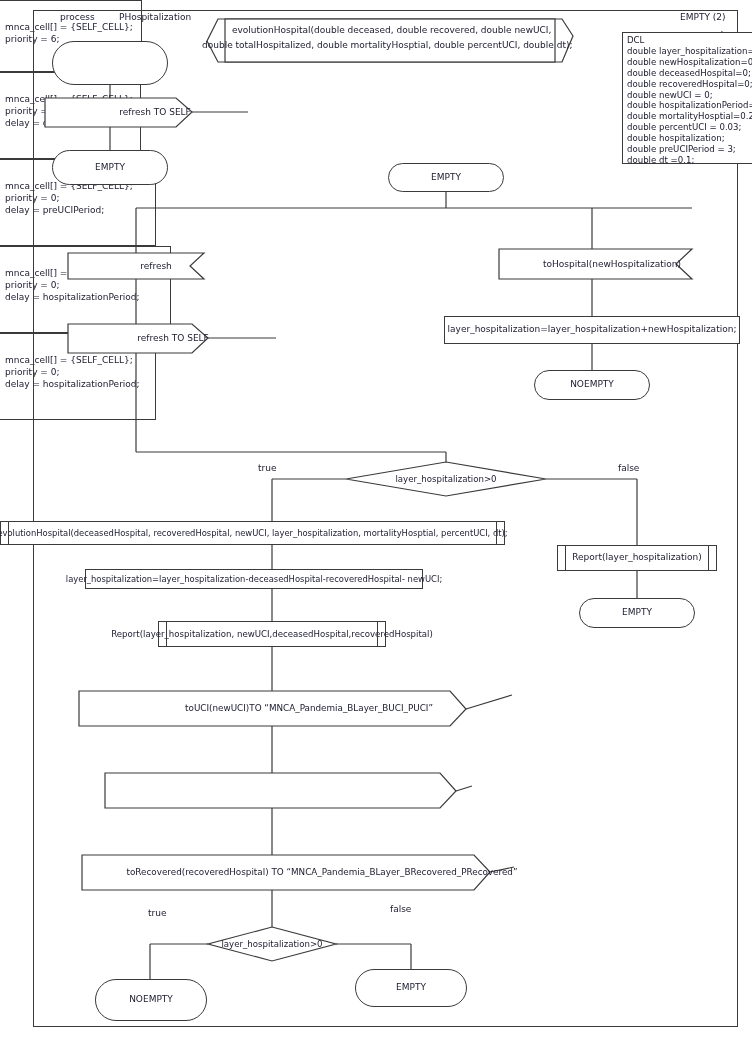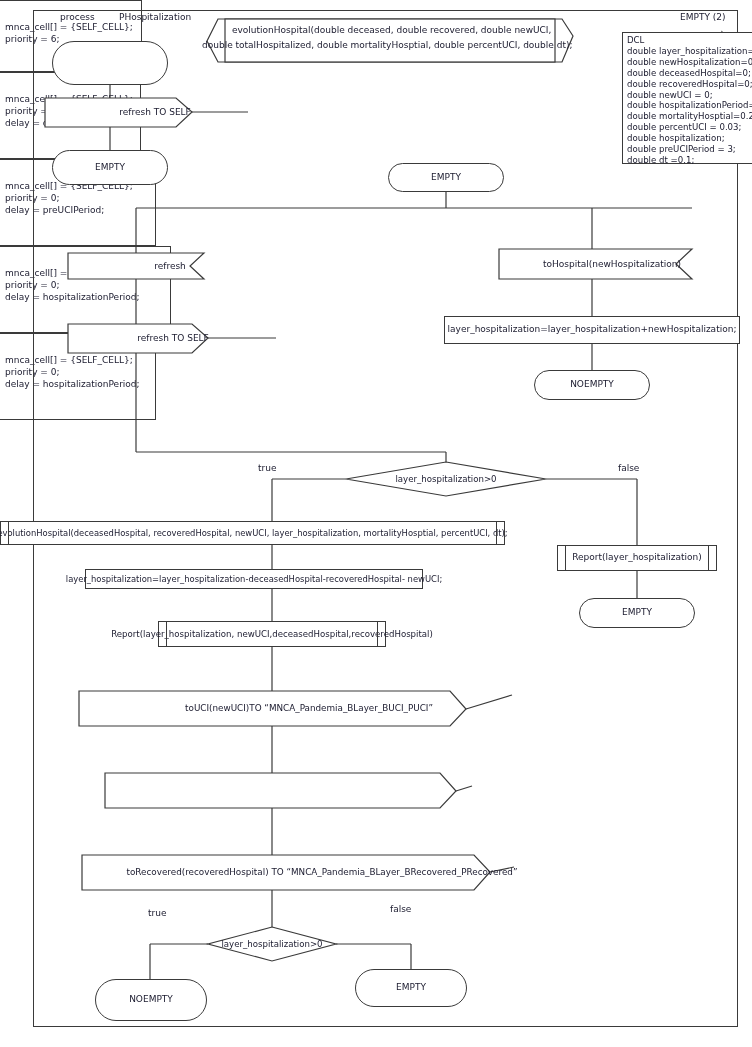--- a/index.html
+++ b/index.html
@@ -158,21 +158,21 @@
 
   <div class="symtext" style="left:45px;top:98px;width:140px;height:29px;">refresh TO SELF</div>
 
   <div class="node state" style="left:52px;top:150px;width:116px;height:35px;">EMPTY</div>
 
   <div class="cmt" style="left:248px;top:97px;width:131px;height:30px;border-left:none;">mnca_cell[] = {SELF_CELL};
 priority = 6;</div>
 
   <div class="node state" style="left:388px;top:163px;width:116px;height:29px;">EMPTY</div>
 
-  <div class="symtext" style="left:68px;top:253px;width:124px;height:26px;">refresh</div>
+  <div class="symtext" style="left:54px;top:253px;width:124px;height:26px;">refresh</div>
 
   <div class="symtext" style="left:68px;top:324px;width:130px;height:29px;">refresh TO SELF</div>
 
   <div class="cmt" style="left:276px;top:310px;width:130px;height:45px;border-left:none;">mnca_cell[] = {SELF_CELL};
 priority = 6;
 delay = dt;</div>
 
   <div class="symtext" style="left:482px;top:249px;width:180px;height:30px;">toHospital(newHospitalization)</div>
 
   <div class="node task" style="left:444px;top:316px;width:296px;height:28px;font-size:9px;">layer_hospitalization=layer_hospitalization+newHospitalization;</div>

